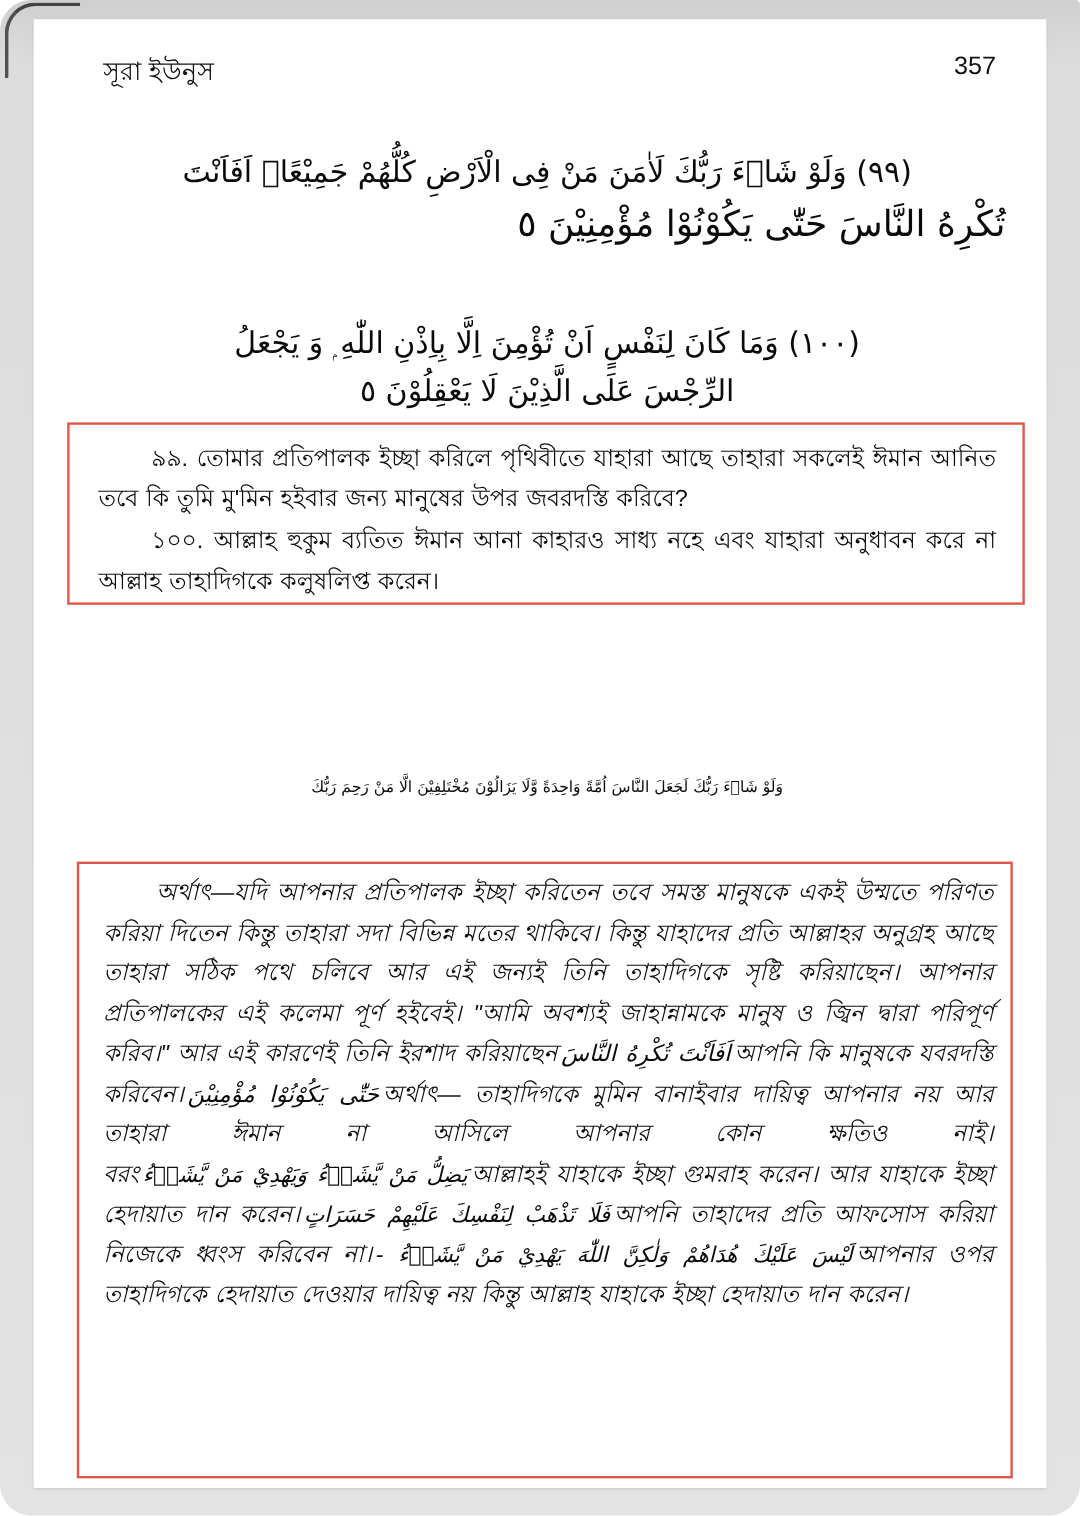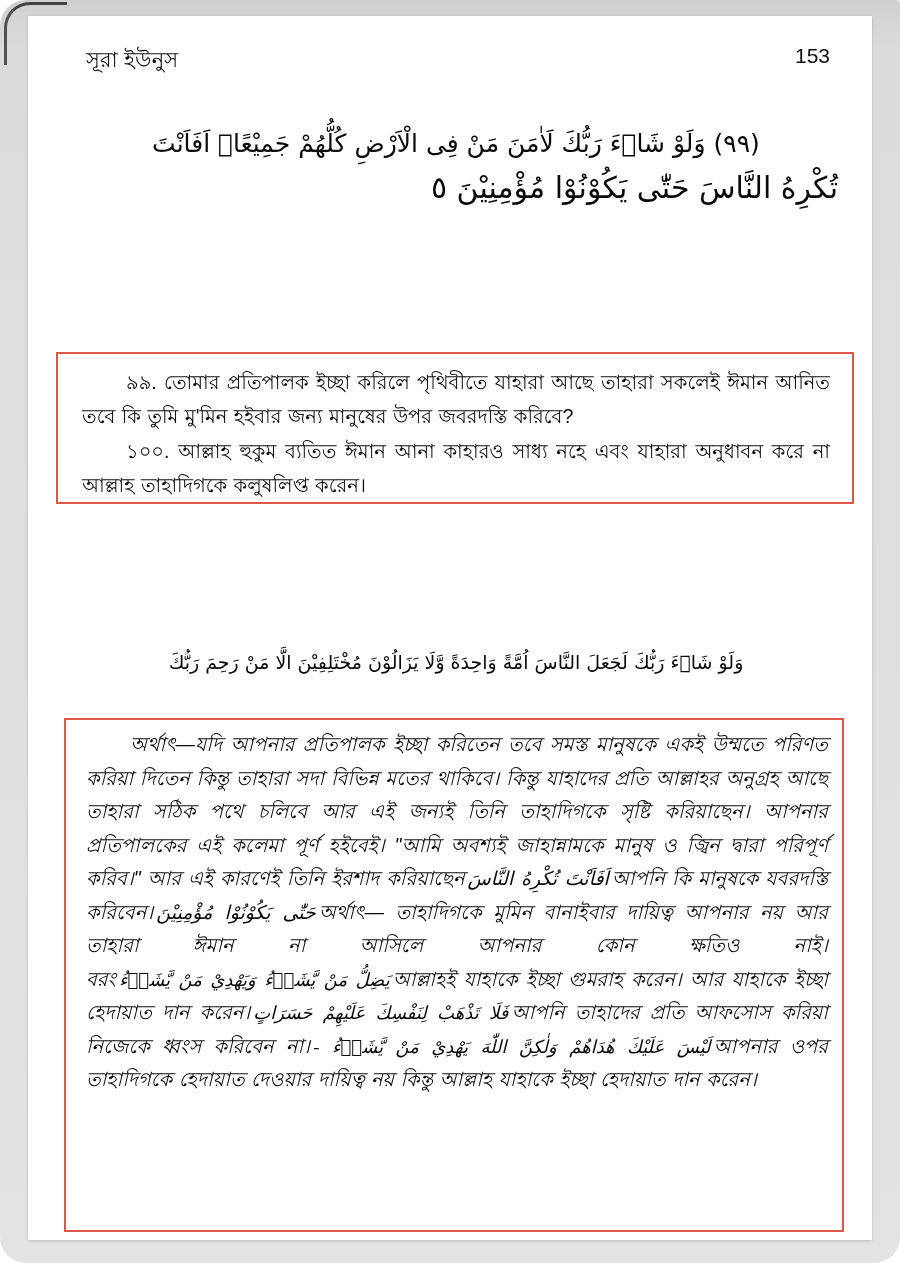--- a/index.html
+++ b/index.html
@@ -153,21 +153,21 @@
   }
   .tafsir-body p { margin: 0; }
 
   .quote-block {
     position: absolute;
     left: 46px;
     right: 34px;
     top: 630px;
   }
   .quote-block .aline {
-    font-size: 19px;
+    font-size: 13px;
     line-height: 1.75;
     white-space: nowrap;
   }
 
   .commentary-body {
     position: absolute;
     left: 58px;
     top: 712px;
     width: 742px;
     font-style: italic;
@@ -189,28 +189,32 @@
 </head>
 <body>
 
 <div class="scan-frame">
 
   <div class="page">
     <div class="page-inner">
 
       <div class="running-head">
         <span class="head-title">সূরা ইউনুস</span>
-        <span class="head-folio">153</span>
+        <span class="head-folio">357</span>
       </div>
 
       <div class="ayah-block arabic" id="ayah-99">
         <div class="aline">(٩٩) وَلَوْ شَاۤءَ رَبُّكَ لَاٰمَنَ مَنْ فِى الْاَرْضِ كُلُّهُمْ جَمِيْعًاۚ اَفَاَنْتَ</div>
         <div class="aline">تُكْرِهُ النَّاسَ حَتّٰى يَكُوْنُوْا مُؤْمِنِيْنَ ٥</div>
       </div>
 
+      <div class="ayah-block arabic" id="ayah-100">
+        <div class="aline">(١٠٠) وَمَا كَانَ لِنَفْسٍ اَنْ تُؤْمِنَ اِلَّا بِاِذْنِ اللّٰهِ ۭ وَ يَجْعَلُ</div>
+        <div class="aline">الرِّجْسَ عَلَى الَّذِيْنَ لَا يَعْقِلُوْنَ ٥</div>
+      </div>
 
       <div class="redbox" id="redbox-translation"></div>
 
       <div class="translation-body bn">
         <p><span class="indent"></span><span>৯৯. তোমার প্রতিপালক ইচ্ছা করিলে পৃথিবীতে যাহারা আছে তাহারা সকলেই ঈমান আনিত তবে কি তুমি মু'মিন হইবার জন্য মানুষের উপর জবরদস্তি করিবে?</span></p>
         <p><span class="indent"></span><span>১০০. আল্লাহ হুকুম ব্যতিত ঈমান আনা কাহারও সাধ্য নহে এবং যাহারা অনুধাবন করে না আল্লাহ তাহাদিগকে কলুষলিপ্ত করেন।</span></p>
       </div>
 
 
       <div class="quote-block arabic">

